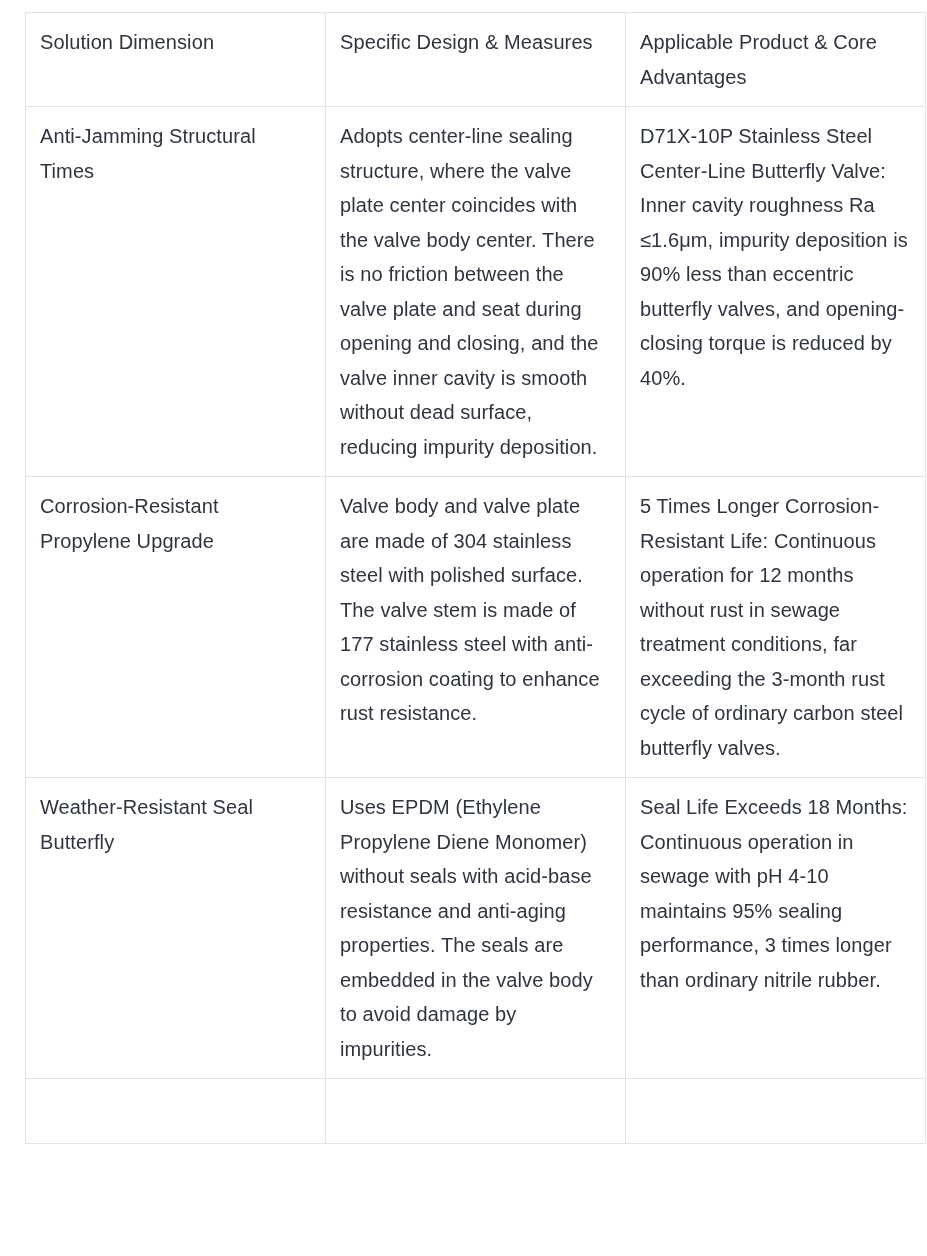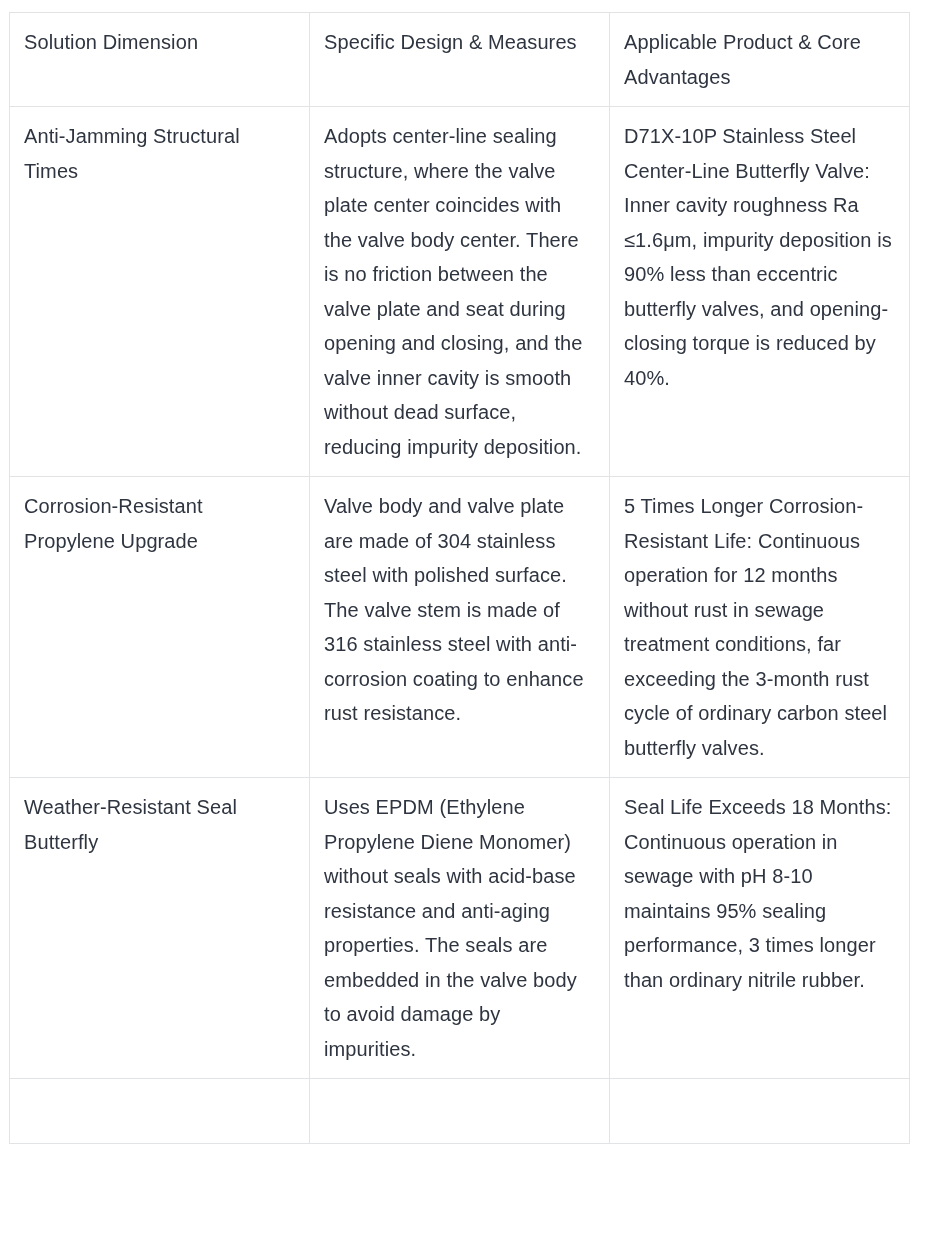--- a/index.html
+++ b/index.html
@@ -7,21 +7,21 @@
     padding: 0;
     background: #ffffff;
   }
   body {
     width: 927px;
     height: 1256px;
     overflow: hidden;
     font-family: "Liberation Sans", "DejaVu Sans", sans-serif;
   }
   .table-wrap {
-    margin: 12px 16px 0 9px;
+    margin: 12px 16px 0 25px;
   }
   table.solution-table {
     border-collapse: collapse;
     table-layout: fixed;
     width: 900px;
     background: #ffffff;
   }
   table.solution-table col {
     width: 300px;
   }
@@ -60,27 +60,27 @@
       </tr>
     </thead>
     <tbody>
       <tr>
         <td>Anti-Jamming Structural Times</td>
         <td>Adopts center-line sealing structure, where the valve plate center coincides with the valve body center. There is no friction between the valve plate and seat during opening and closing, and the valve inner cavity is smooth without dead surface, reducing impurity deposition.</td>
         <td>D71X-10P Stainless Steel Center-Line Butterfly Valve: Inner cavity roughness Ra ≤1.6μm, impurity deposition is 90% less than eccentric butterfly valves, and opening-closing torque is reduced by 40%.</td>
       </tr>
       <tr>
         <td>Corrosion-Resistant Propylene Upgrade</td>
-        <td>Valve body and valve plate are made of 304 stainless steel with polished surface. The valve stem is made of 316 stainless steel with anti-corrosion coating to enhance rust resistance.</td>
+        <td>Valve body and valve plate are made of 304 stainless steel with polished surface. The valve stem is made of 177 stainless steel with anti-corrosion coating to enhance rust resistance.</td>
         <td>5 Times Longer Corrosion-Resistant Life: Continuous operation for 12 months without rust in sewage treatment conditions, far exceeding the 3-month rust cycle of ordinary carbon steel butterfly valves.</td>
       </tr>
       <tr>
         <td>Weather-Resistant Seal Butterfly</td>
         <td>Uses EPDM (Ethylene Propylene Diene Monomer) without seals with acid-base resistance and anti-aging properties. The seals are embedded in the valve body to avoid damage by impurities.</td>
-        <td>Seal Life Exceeds 18 Months: Continuous operation in sewage with pH 8-10 maintains 95% sealing performance, 3 times longer than ordinary nitrile rubber.</td>
+        <td>Seal Life Exceeds 18 Months: Continuous operation in sewage with pH 4-10 maintains 95% sealing performance, 3 times longer than ordinary nitrile rubber.</td>
       </tr>
       <tr class="partial-row">
         <td></td>
         <td></td>
         <td></td>
       </tr>
     </tbody>
   </table>
 </div>
 

